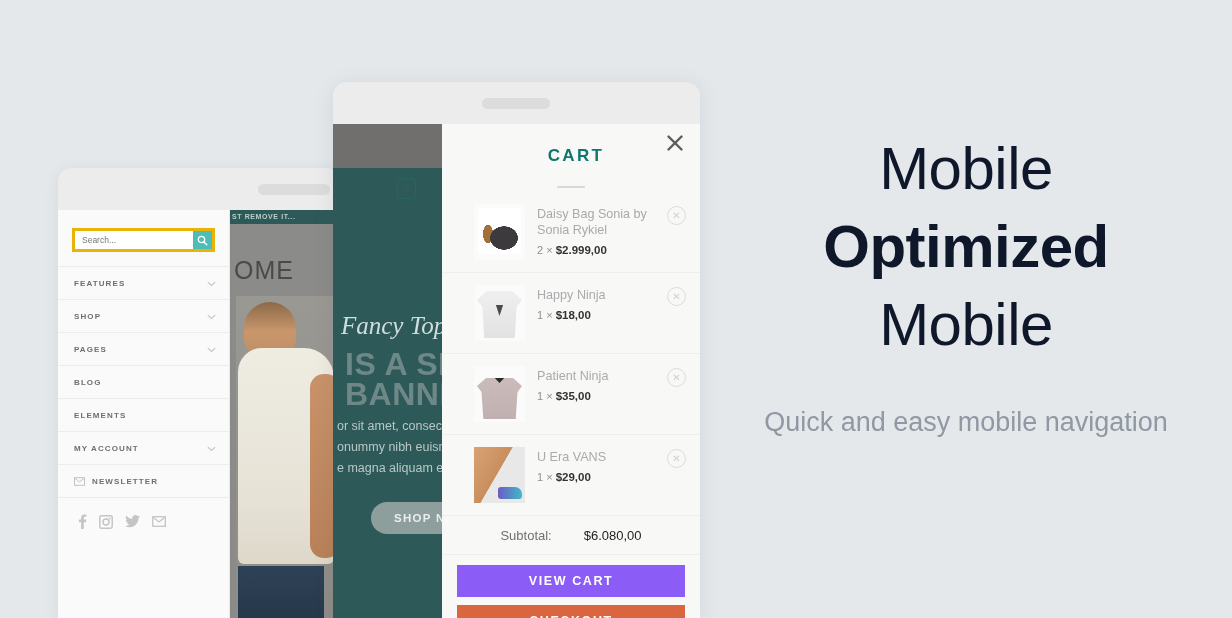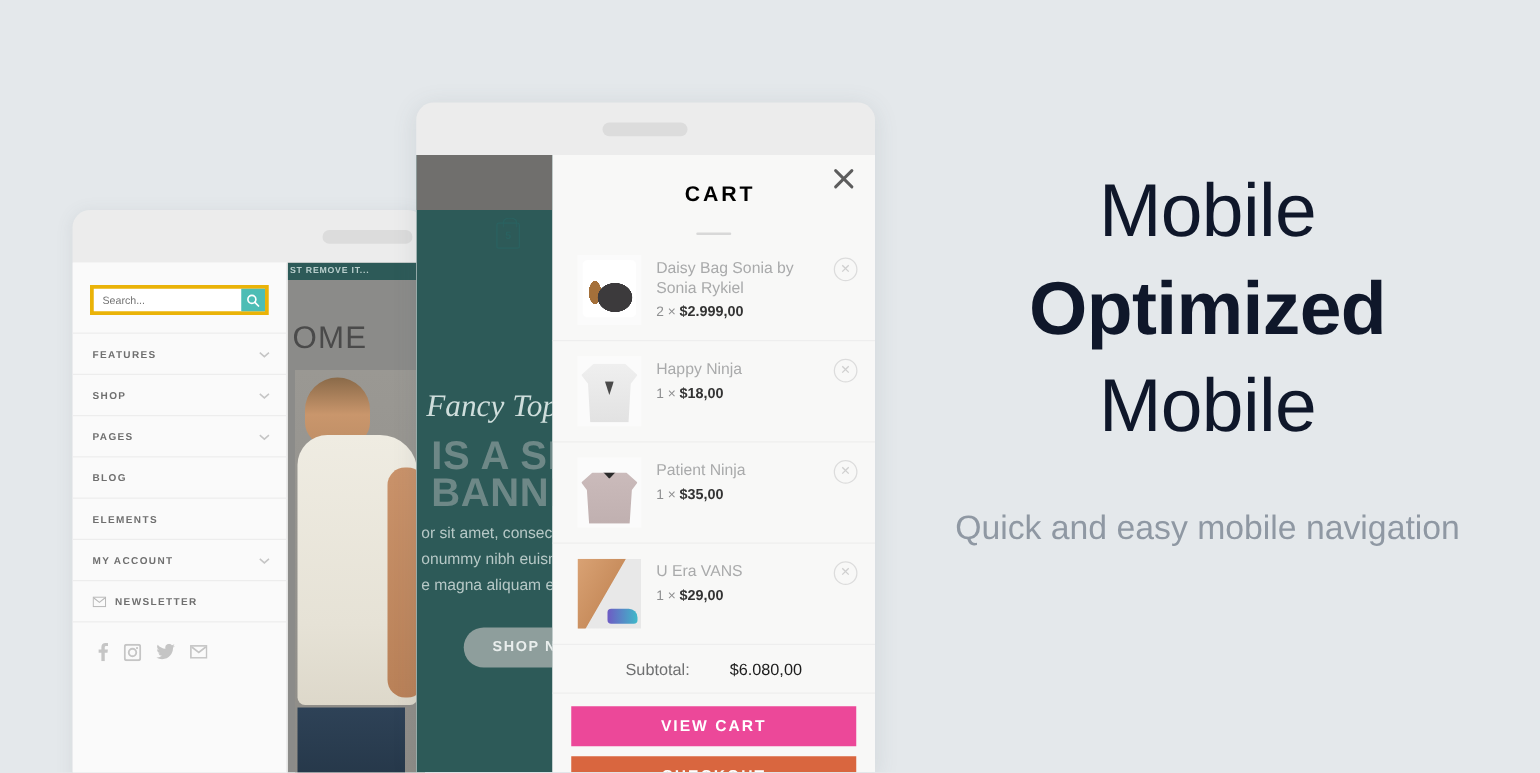--- a/index.html
+++ b/index.html
@@ -191,36 +191,36 @@
   
   #cart {
     position: absolute; left: 109px; top: 0; right: 0; bottom: 0;
     background: #f8f8f7; overflow: hidden;
   }
   #cart .cart-head {
     position: relative; height: 64px;
   }
   #cart .cart-title {
     position: absolute; left: 0; right: 0; top: 22px; text-align: center;
-    font-size: 17px; font-weight: 700; letter-spacing: 2.3px; color: #000000; padding-left: 10px;
+    font-size: 17px; font-weight: 700; letter-spacing: 2.3px; color: #0f766e; padding-left: 10px;
   }
   #cart .close-x {
     position: absolute; right: 12px; top: 6px;
     width: 26px; height: 26px; cursor: pointer;
     display: flex; align-items: center; justify-content: center;
   }
   #cart .handle {
     position: absolute; left: 50%; transform: translateX(-50%); top: 62px;
     width: 28px; height: 2px; background: #d8d8d8; border-radius: 1px;
   }
   .cart-list { position: absolute; left: 0; right: 0; top: 68px; }
   .cart-item {
     position: relative;
     display: flex; align-items: flex-start;
-    padding: 12px 14px 12px 20px;
+    padding: 12px 14px 12px 32px;
     border-top: 1px solid #eeeeee;
     min-height: 76px;
   }
   .cart-item:first-child { border-top: none; }
   .thumb {
     width: 51px; height: 56px; flex: 0 0 51px; margin-right: 12px;
     background: #fbfbfb; position: relative; overflow: hidden;
   }
   .ci-info { flex: 1; padding-top: 2px; min-width: 0; }
   .ci-name {
@@ -472,21 +472,21 @@
             </div>
             <div class="ci-remove">✕</div>
           </div>
 
           <div class="subtotal-row">
             <span>Subtotal:</span>
             <b>$6.080,00</b>
           </div>
 
           <div class="cart-actions">
-            <button class="btn" style="background:#ec4899">VIEW CART</button>
+            <button class="btn" style="background:#8b5cf6">VIEW CART</button>
             <button class="btn" style="background:#d9663f">CHECKOUT</button>
           </div>
         </div>
       </div>
 
     </div>
   </div>
 
   <div id="copy">
     <div class="h1">

